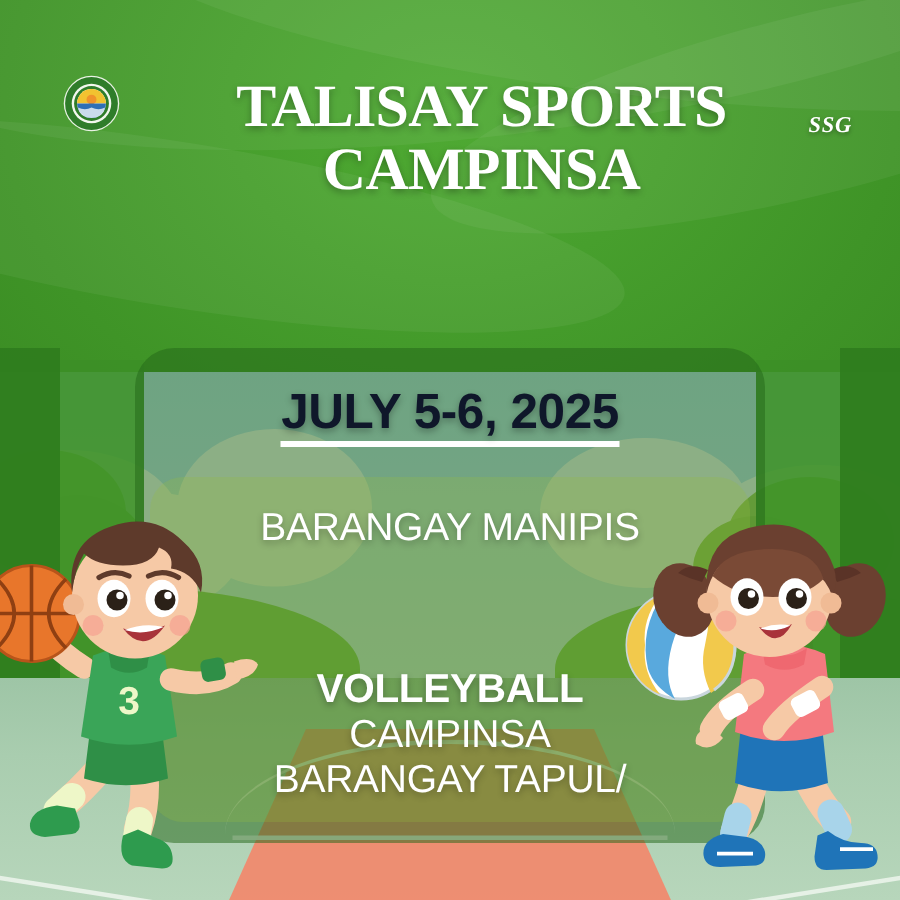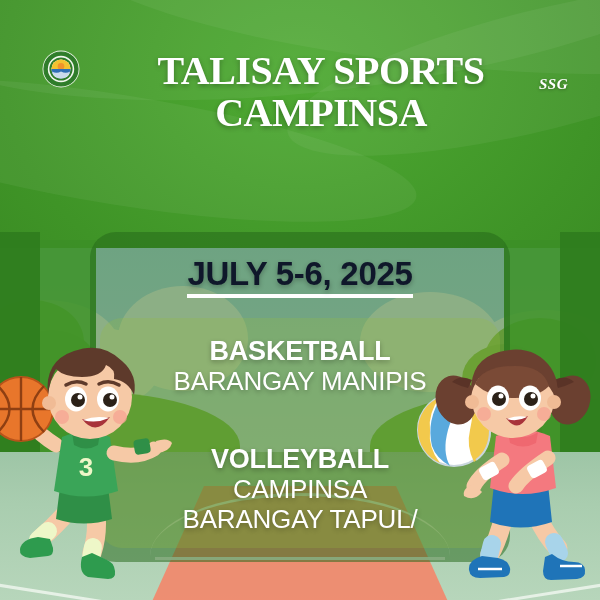--- a/index.html
+++ b/index.html
@@ -285,21 +285,20 @@
   <div class="title">
     <div>TALISAY SPORTS</div>
     <div>CAMPINSA</div>
   </div>
 
   <div class="date-line">
     <span>JULY 5-6, 2025</span>
   </div>
 
   <div class="sport-block block-basketball">
-    <div class="sport-name">BASKETBALL</div>
     <div class="sport-venue">BARANGAY MANIPIS</div>
   </div>
 
   <div class="sport-block block-volleyball">
     <div class="sport-name">VOLLEYBALL</div>
     <div class="sport-venue">CAMPINSA</div>
     <div class="sport-venue">BARANGAY TAPUL/</div>
   </div>
 
   <div class="kid kid-left">

